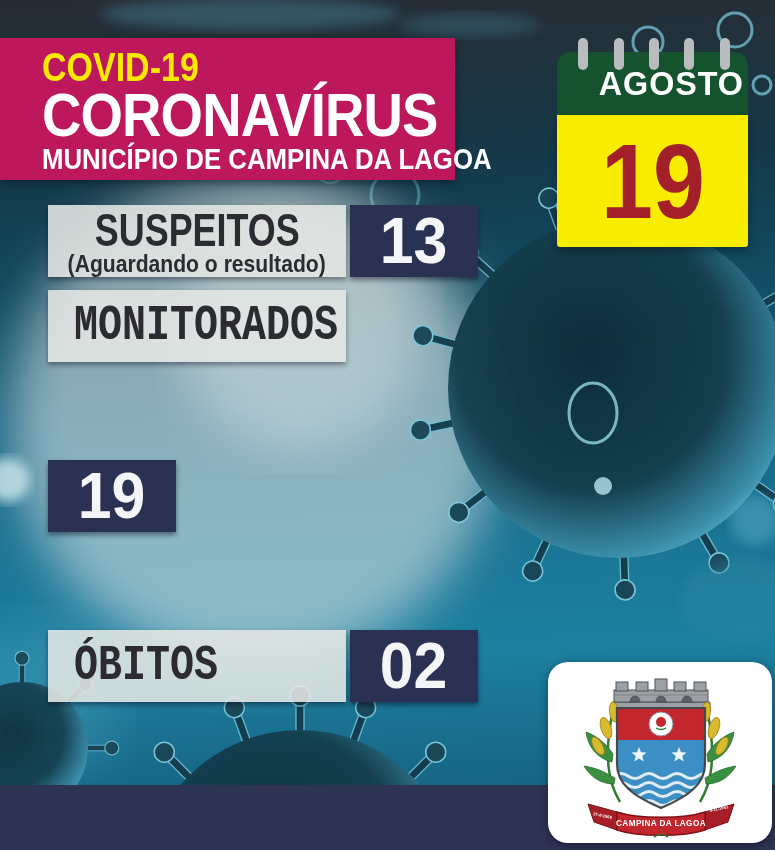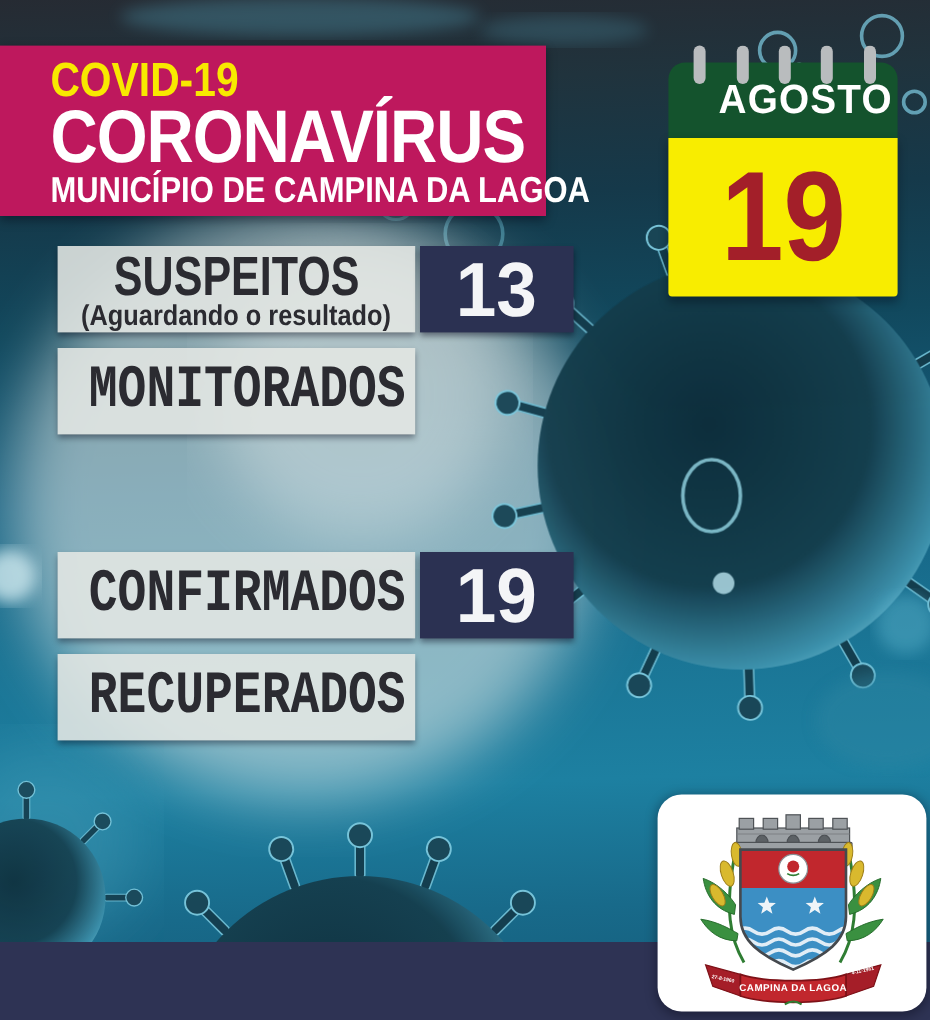--- a/index.html
+++ b/index.html
@@ -203,30 +203,32 @@
       </div>
     </div>
     <div class="row">
       <div class="label-box left">
         <span class="label">MONITORADOS</span>
       </div>
     </div>
     <div class="row">
     </div>
     <div class="row">
-      <div class="label-box left">
-        <span class="label">CONFIRMADOS</span>
-      </div>
       <div class="num-box">
         <span>19</span>
       </div>
     </div>
     <div class="row">
+    </div>
+    <div class="row">
       <div class="label-box left">
-        <span class="label">RECUPERADOS</span>
+        <span class="label">ÓBITOS</span>
+      </div>
+      <div class="num-box">
+        <span>02</span>
       </div>
     </div>
   </div>
 
   <div class="crest-card">
     <svg viewBox="0 0 224 181" aria-hidden="true">
 
       <g fill="#9ba0a4" stroke="#4e5256" stroke-width="1">
         <rect x="64" y="40" width="98" height="7" rx="1"></rect>
         <rect x="66" y="28" width="94" height="12"></rect>

